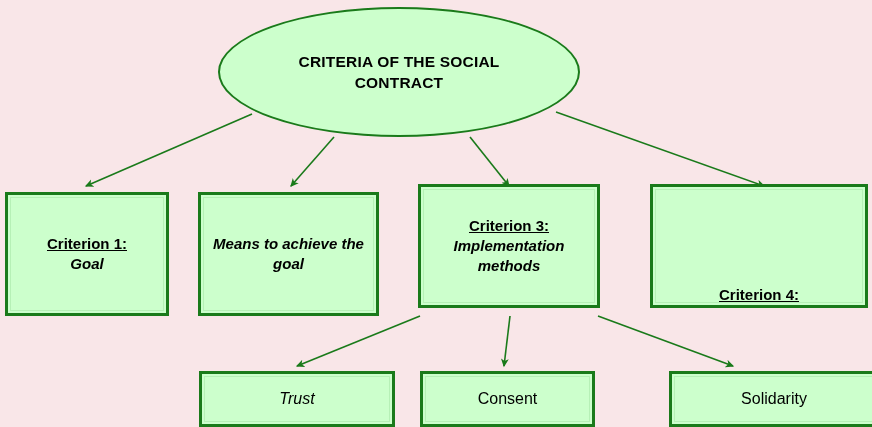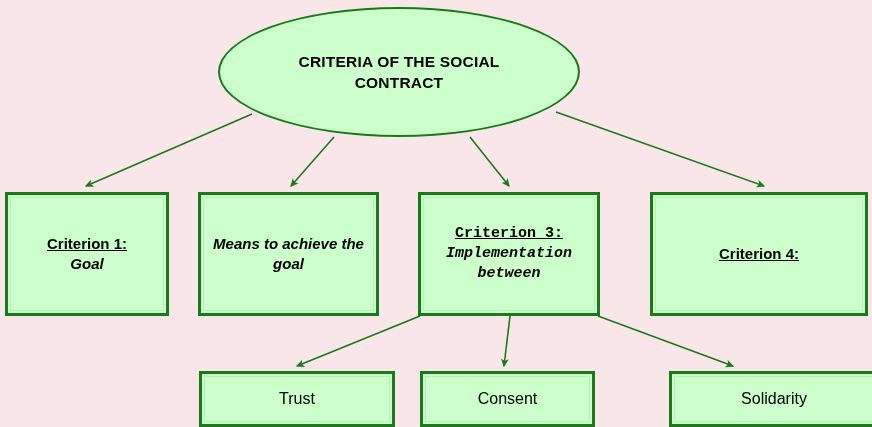--- a/index.html
+++ b/index.html
@@ -106,30 +106,30 @@
 
   <div class="node box" style="left:5px; top:192px; width:164px; height:124px;">
     <div class="head">Criterion 1:</div>
     <div class="sub">Goal</div>
   </div>
 
   <div class="node box" style="left:198px; top:192px; width:181px; height:124px;">
     <div class="sub">Means to achieve the goal</div>
   </div>
 
-  <div class="node box" style="left:418px; top:192px; width:182px; height:124px;font-family:Liberation Mono, monospace;">
+  <div class="node box" style="left:418px; top:184px; width:182px; height:124px;">
     <div class="head">Criterion 3:</div>
-    <div class="sub">Implementation between</div>
+    <div class="sub">Implementation methods</div>
   </div>
 
-  <div class="node box" style="left:650px; top:192px; width:218px; height:124px;">
+  <div class="node box" style="left:650px; top:184px; width:218px; height:124px;justify-content:flex-end;">
     <div class="head">Criterion 4:</div>
   </div>
 
-  <div class="node box leaf" style="left:199px; top:371px; width:196px; height:56px;">
+  <div class="node box leaf" style="left:199px; top:371px; width:196px; height:56px;font-style:italic;">
     <div class="label">Trust</div>
   </div>
 
   <div class="node box leaf" style="left:420px; top:371px; width:175px; height:56px;">
     <div class="label">Consent</div>
   </div>
 
   <div class="node box leaf" style="left:625px; top:371px; width:210px; height:56px;margin-left:44px;">
     <div class="label">Solidarity</div>
   </div>

